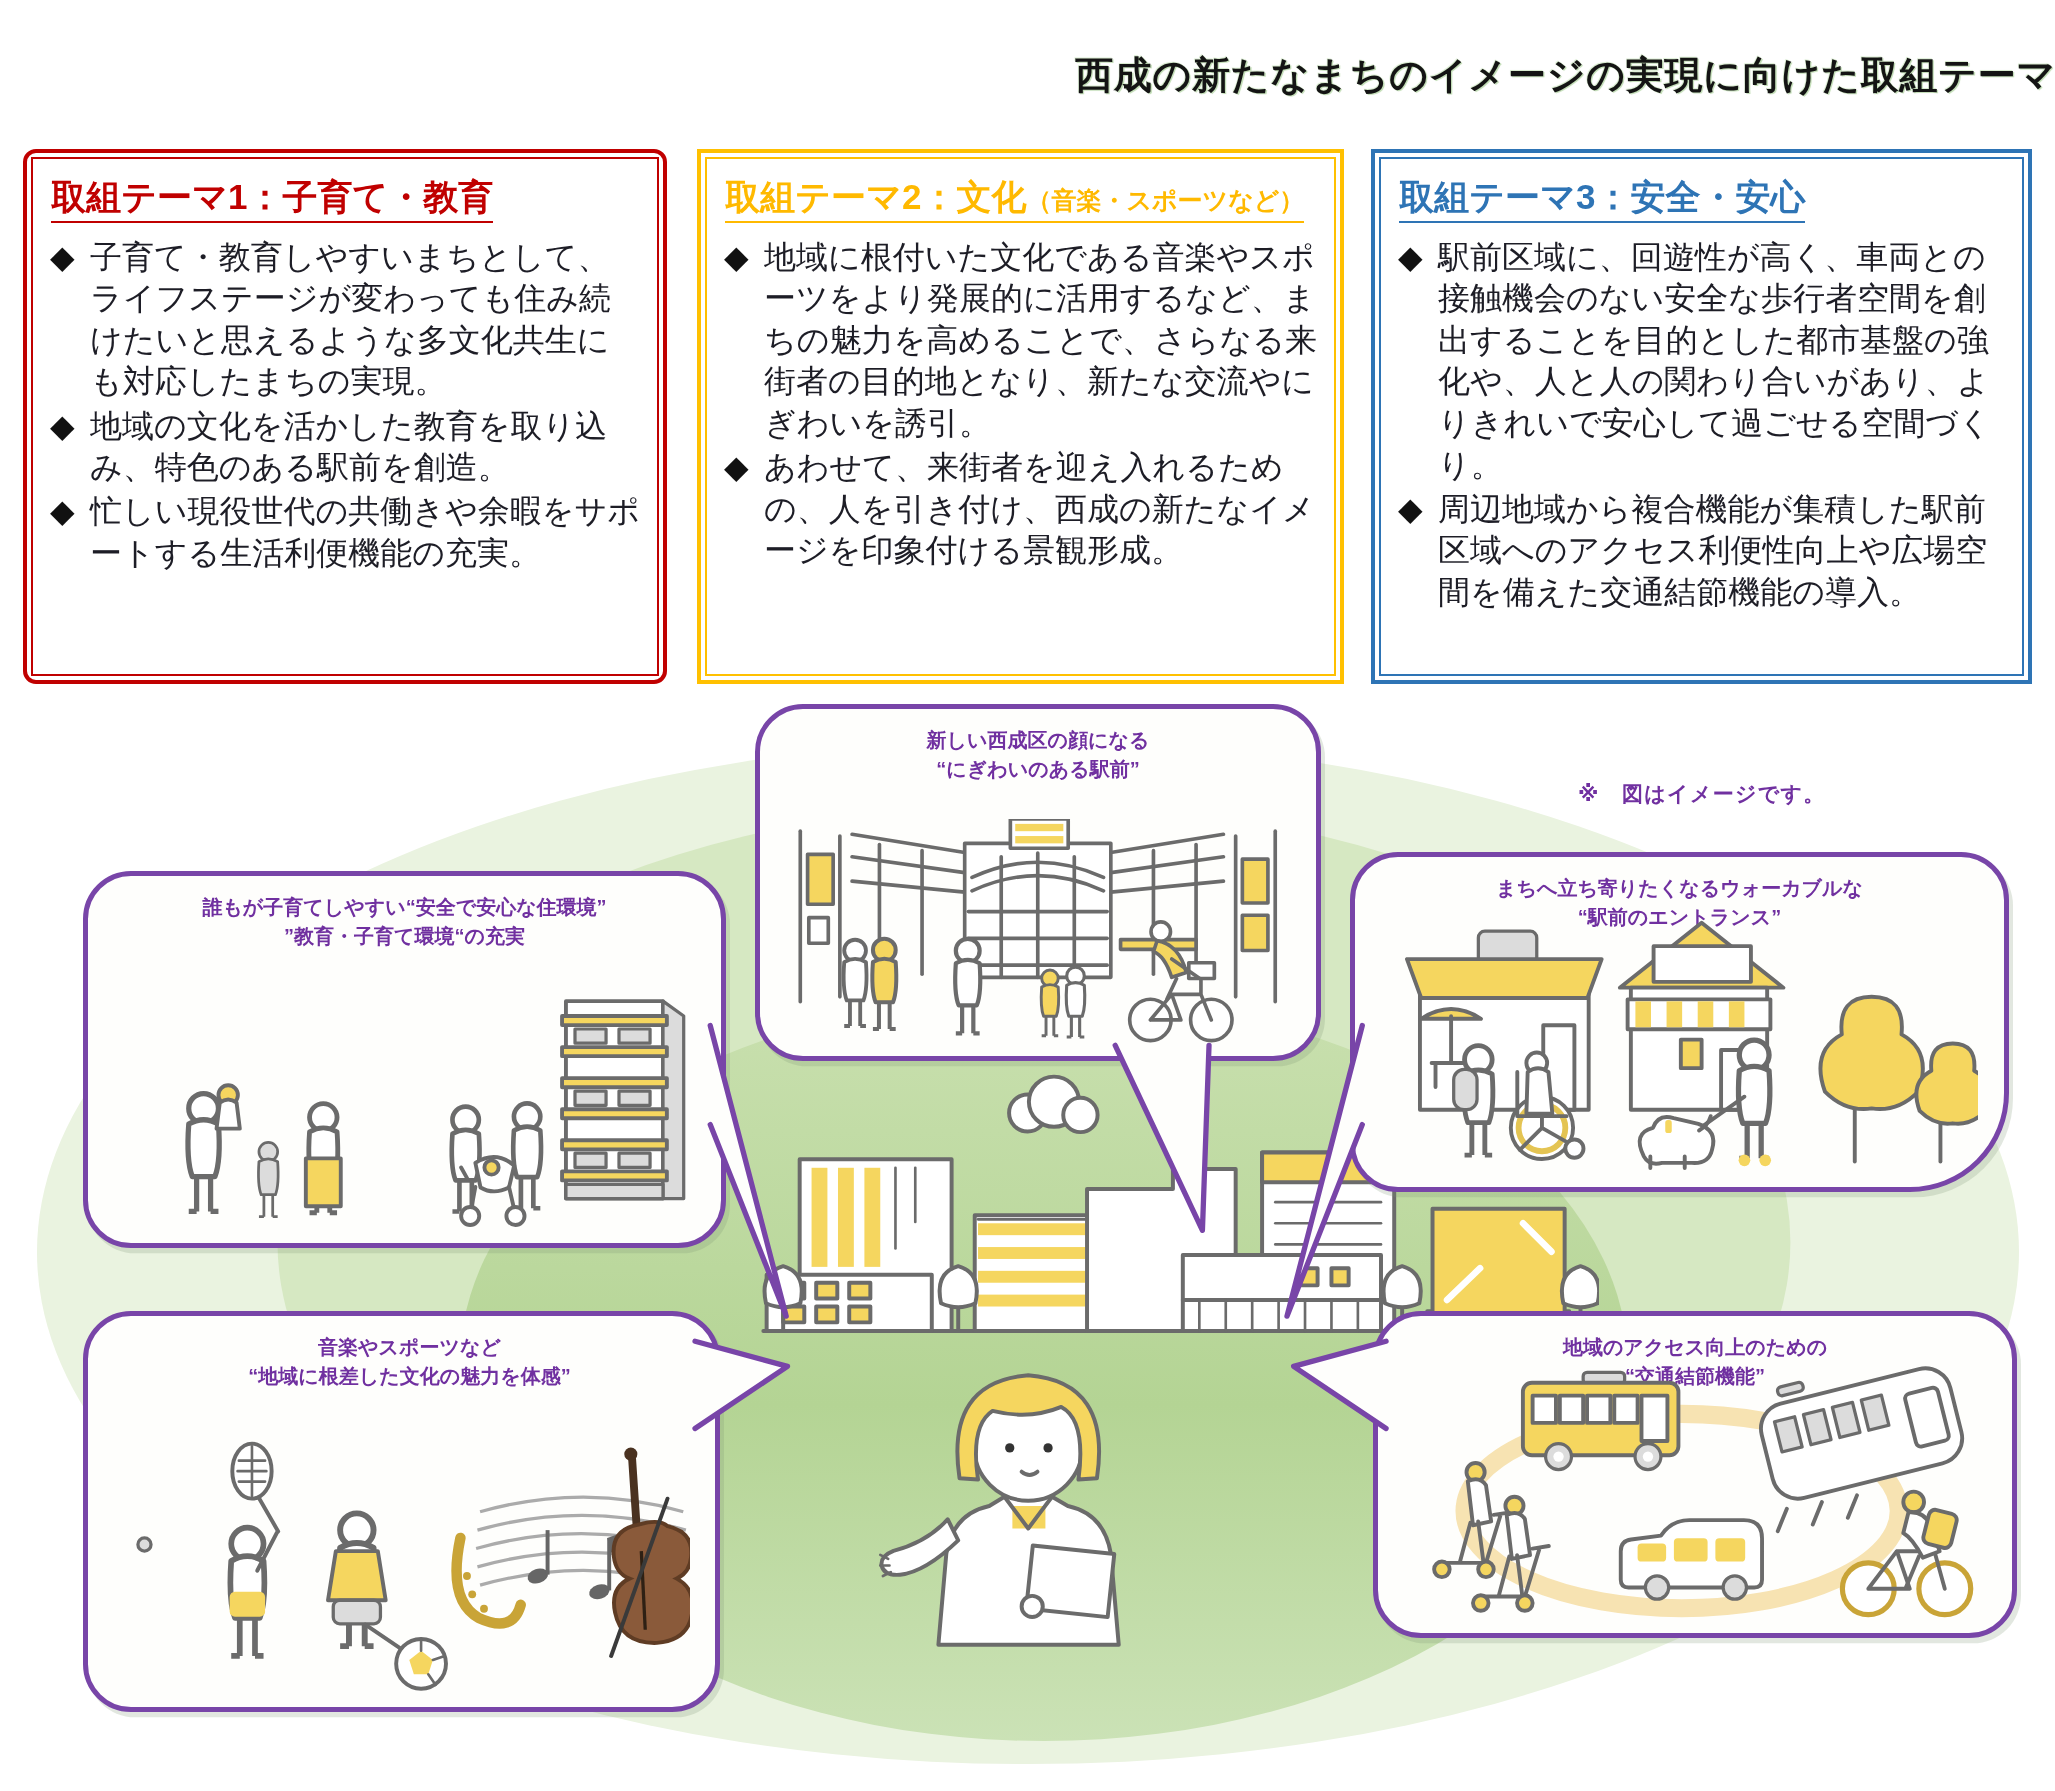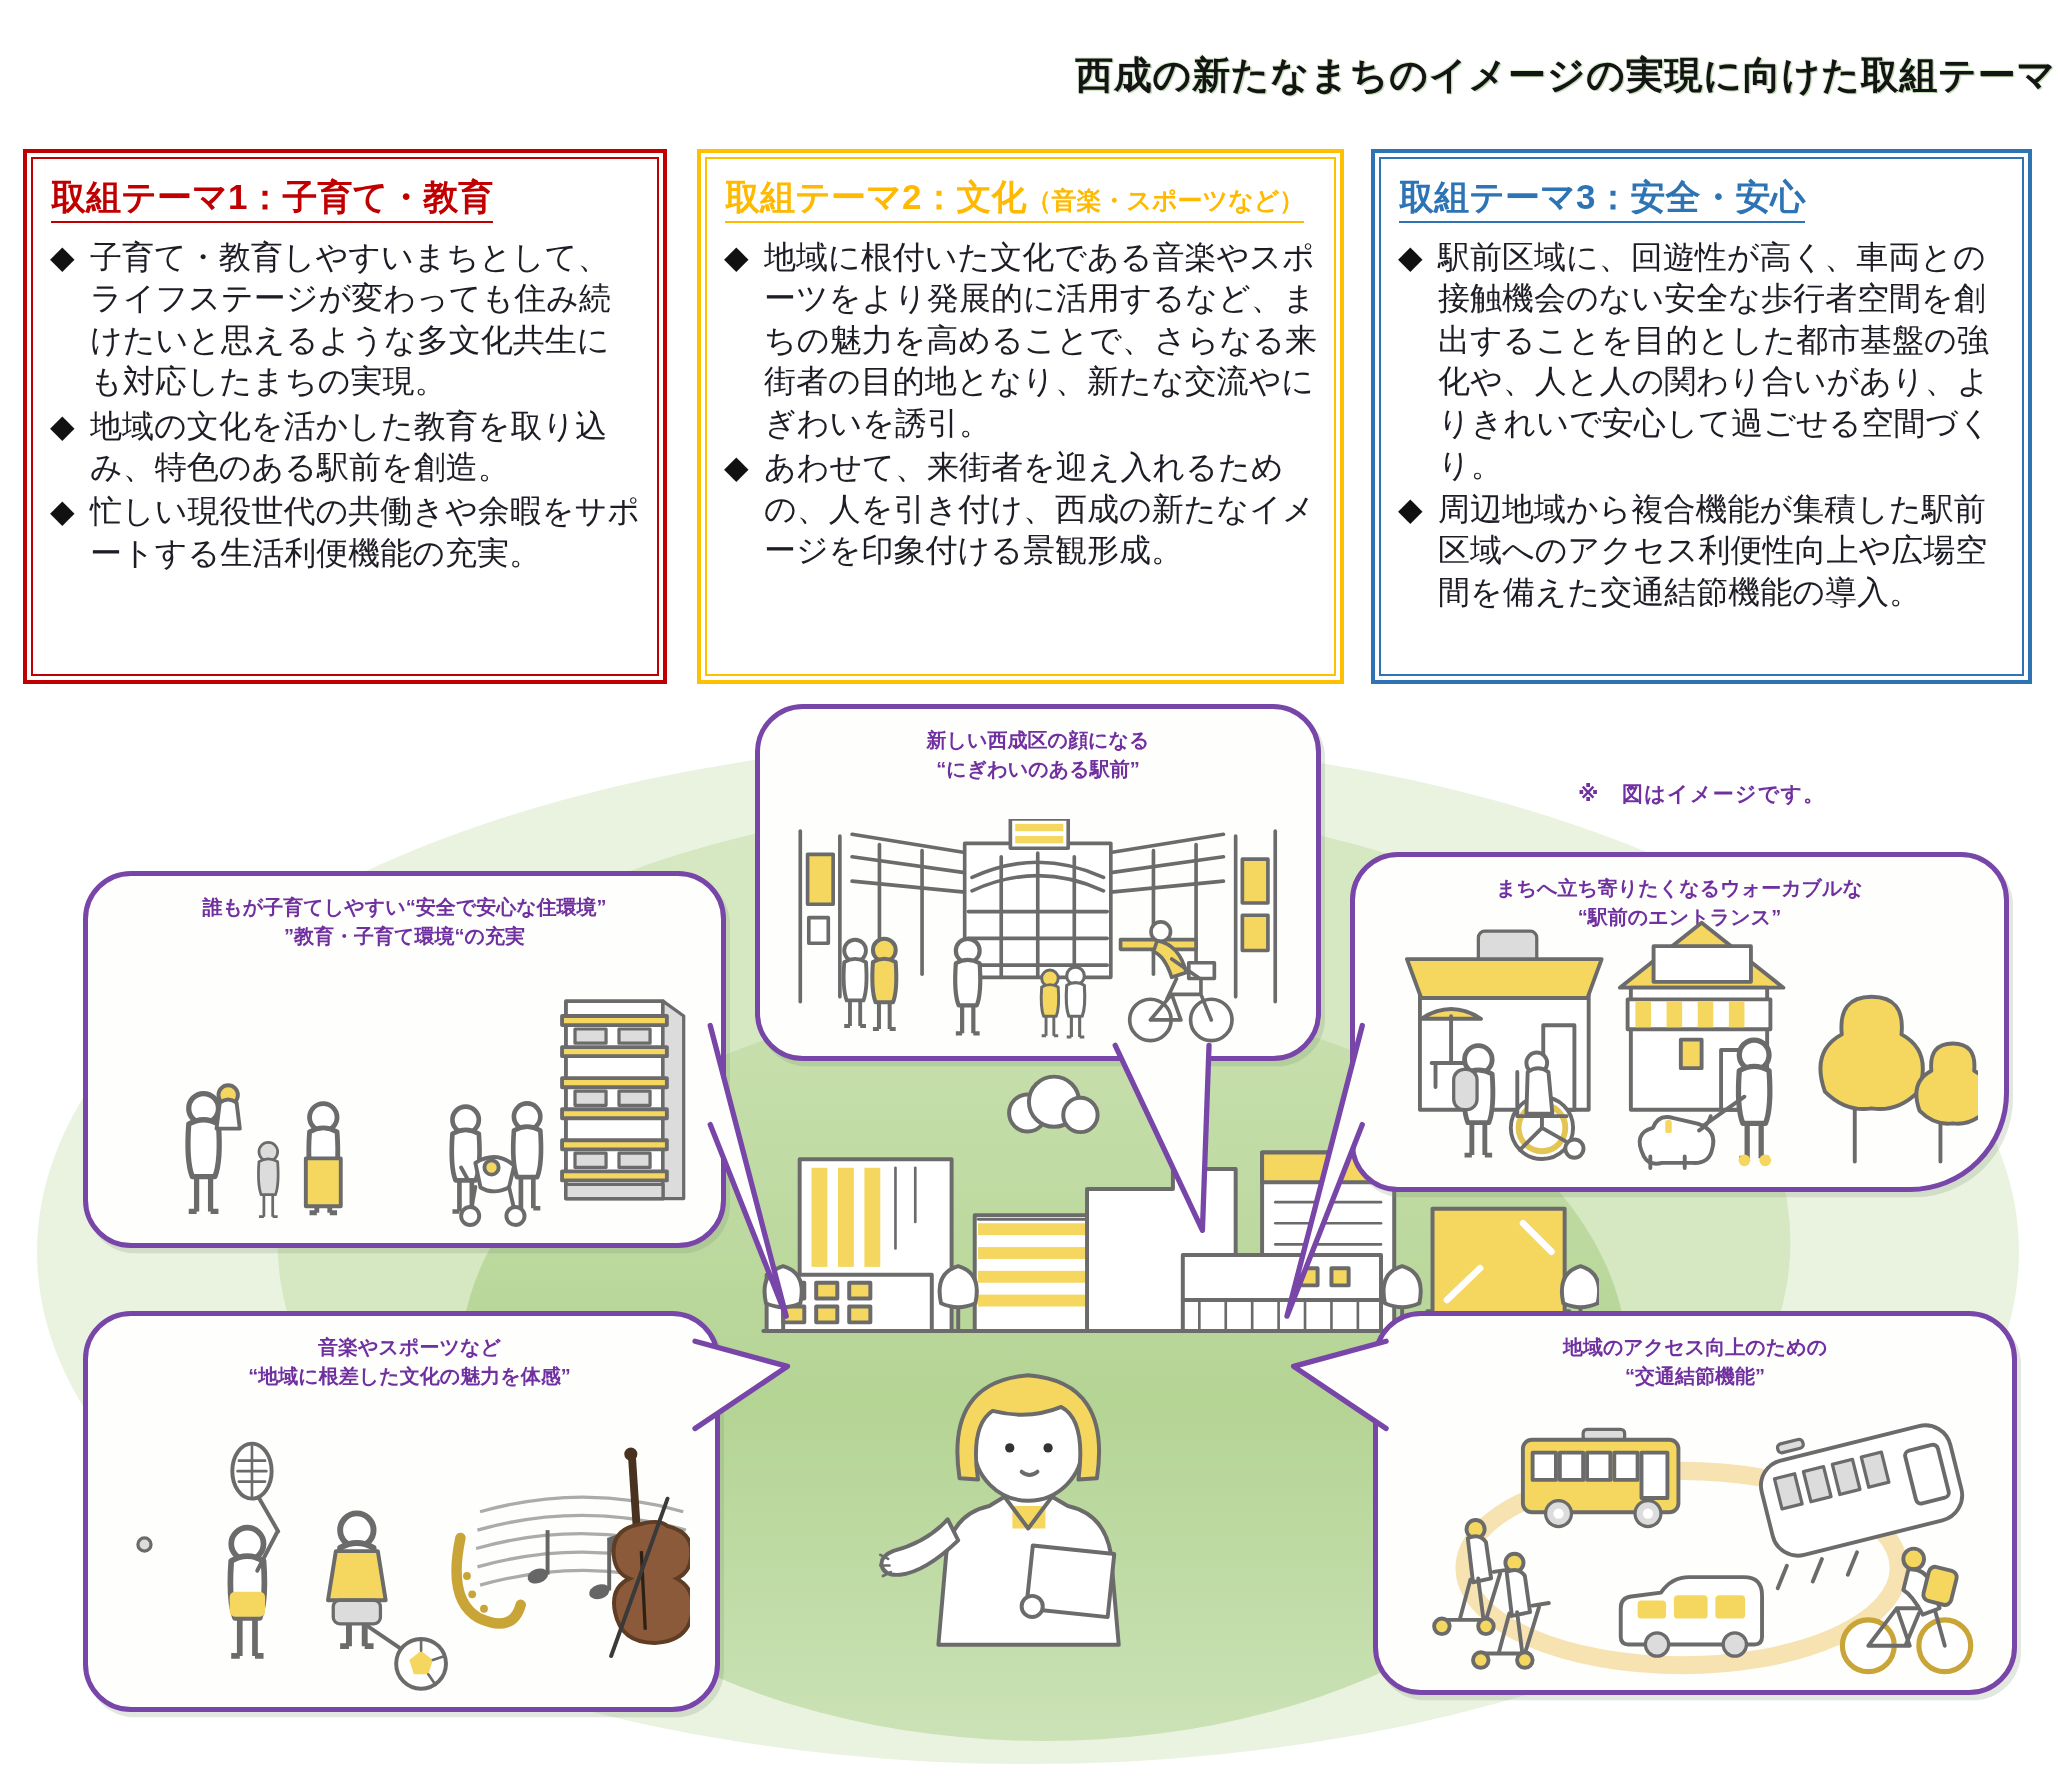--- a/index.html
+++ b/index.html
@@ -8,21 +8,21 @@
 
   
   .page-title{position:absolute;top:50px;left:0;width:100%;text-align:right;
     font-size:38px;font-weight:bold;color:#141414;letter-spacing:0.7px;
     text-shadow:1.3px 1.3px 0.7px #c2ddb6,-0.7px -0.7px 0.7px #d8ebcf;z-index:50;}
 
   
   .theme-box{position:absolute;top:149px;height:535px;background:#fff;box-sizing:border-box;
     border:4.6px solid var(--c);padding:4px;z-index:50;}
   .theme-box .inner{border:2px solid var(--c);height:100%;box-sizing:border-box;padding:10.6px 17px 6.6px 17px;}
-  #box1{left:23px;width:644px;--c:#C00000;--t:#C00000;}
+  #box1{left:23px;width:644px;border-radius:13px;--c:#C00000;--t:#C00000;}
   #box2{left:697px;width:647px;--c:#FFC000;--t:#FFB900;}
   #box3{left:1371px;width:661px;--c:#2E74B5;--t:#2E74B5;}
   .box-title{font-size:35px;font-weight:bold;color:var(--t);margin:4px 0 16px 1.3px;white-space:nowrap;}
   .box-title .tl{border-bottom:2.6px solid var(--t);padding-bottom:5.3px;}
   .box-title .ts{font-size:25px;}
   .bullets{list-style:none;margin:0;padding:0;font-size:32px;line-height:1.3;color:#1d1d26;font-weight:500;}
   .bullets li{display:flex;margin-bottom:2.6px;}
   .bullets .dia{flex:0 0 40px;color:#111;}
   .bullets .btxt{flex:1;}
 
@@ -33,21 +33,21 @@
     color:#7030A0;letter-spacing:1.3px;}
 
   .bubble{position:absolute;background:#fefefc;border:5.3px solid #7845A8;border-radius:48px;
     box-sizing:border-box;z-index:30;box-shadow:4px 5.3px 0 rgba(125,145,115,.22);}
   .bubble-label{margin-top:17px;text-align:center;font-size:20px;font-weight:bold;color:#7030A0;line-height:1.45;}
   .bubble-art{position:absolute;left:4%;bottom:12px;width:92%;}
   #bubble-top{left:755px;top:704px;width:566px;height:357px;}
   #bubble-left{left:83px;top:871px;width:643px;height:377px;}
   #bubble-right{left:1350px;top:852px;width:659px;height:340px;border-radius:48px 48px 99px 48px;}
   #bubble-bl{left:83px;top:1311px;width:637px;height:401px;padding-left:16px;}
-  #bubble-br{left:1373px;top:1311px;width:644px;height:384px;}
+  #bubble-br{left:1373px;top:1311px;width:644px;height:327px;}
 
   .tails{position:absolute;left:0;top:0;z-index:40;pointer-events:none;}
 
   
   .ln{fill:none;stroke:#6b6b6b;stroke-width:6;stroke-linecap:round;stroke-linejoin:round;}
   .ln2{fill:none;stroke:#6b6b6b;stroke-width:4;stroke-linecap:round;}
   .fw{fill:#ffffff;stroke:#6b6b6b;stroke-width:6;stroke-linejoin:round;}
   .fy{fill:#F5D65F;stroke:#6b6b6b;stroke-width:6;stroke-linejoin:round;}
   .fy2{fill:#F5D65F;stroke:none;}
   .fg{fill:#DCDCDC;stroke:#6b6b6b;stroke-width:5;stroke-linejoin:round;}

